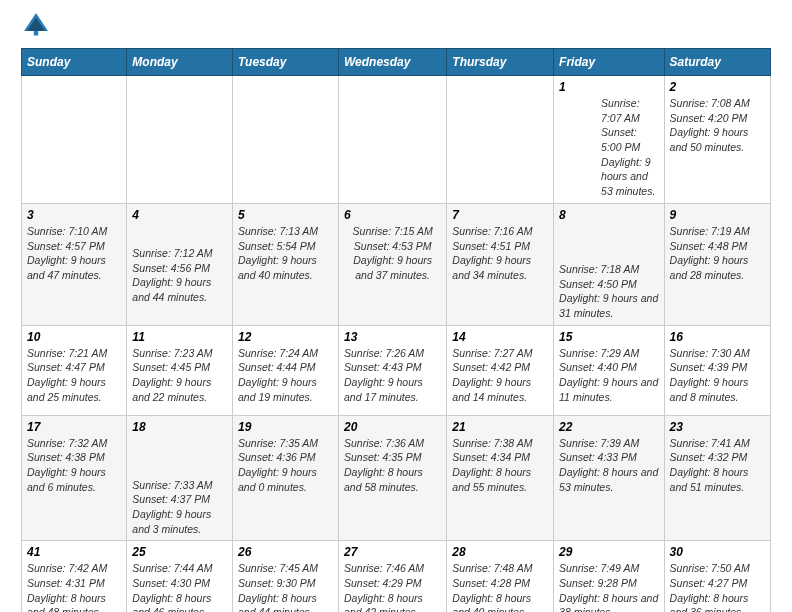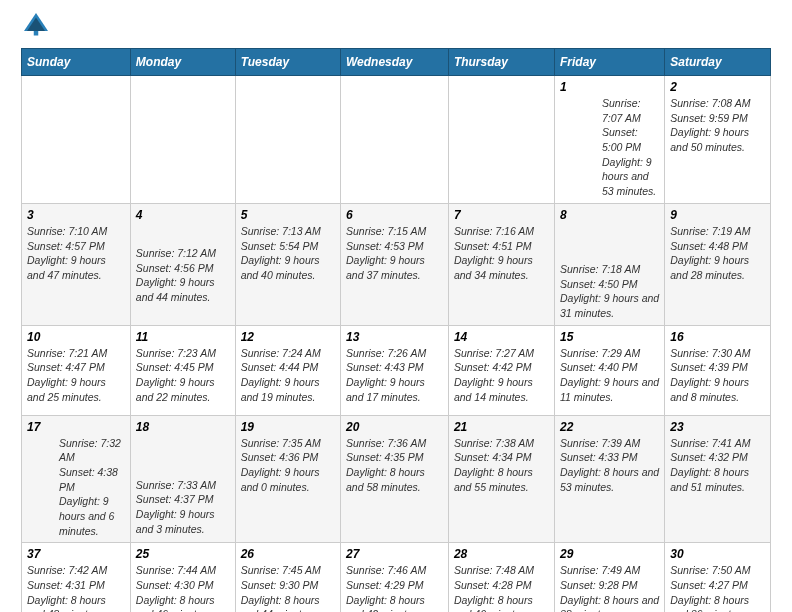--- a/index.html
+++ b/index.html
@@ -91,21 +91,21 @@
           <td class="empty"></td>
           <td>
             <span class="day-num">1</span>
             <div class="day-info" style="white-space: pre-line; margin-left: 42px;">Sunrise: 7:07 AM
 Sunset: 5:00 PM
 Daylight: 9 hours and 53 minutes.</div>
           </td>
           <td>
             <span class="day-num">2</span>
             <div class="day-info" style="white-space: pre-line;">Sunrise: 7:08 AM
-Sunset: 9:59 PM
+Sunset: 4:20 PM
 Daylight: 9 hours and 50 minutes.</div>
           </td>
         </tr>
         <tr>
           <td>
             <span class="day-num">3</span>
             <div class="day-info" style="white-space: pre-line;">Sunrise: 7:10 AM
 Sunset: 4:57 PM
 Daylight: 9 hours and 47 minutes.</div>
           </td>
@@ -116,21 +116,21 @@
 Daylight: 9 hours and 44 minutes.</div>
           </td>
           <td>
             <span class="day-num">5</span>
             <div class="day-info" style="white-space: pre-line;">Sunrise: 7:13 AM
 Sunset: 5:54 PM
 Daylight: 9 hours and 40 minutes.</div>
           </td>
           <td>
             <span class="day-num">6</span>
-            <div class="day-info" style="white-space: pre-line;">Sunrise: 7:15 AM
+            <div class="day-info" style="white-space: pre-line; text-align: center;">Sunrise: 7:15 AM
 Sunset: 4:53 PM
 Daylight: 9 hours and 37 minutes.</div>
           </td>
           <td>
             <span class="day-num">7</span>
             <div class="day-info" style="white-space: pre-line;">Sunrise: 7:16 AM
 Sunset: 4:51 PM
 Daylight: 9 hours and 34 minutes.</div>
           </td>
           <td>
@@ -186,21 +186,21 @@
           <td>
             <span class="day-num">16</span>
             <div class="day-info" style="white-space: pre-line;">Sunrise: 7:30 AM
 Sunset: 4:39 PM
 Daylight: 9 hours and 8 minutes.</div>
           </td>
         </tr>
         <tr>
           <td>
             <span class="day-num">17</span>
-            <div class="day-info" style="white-space: pre-line; margin-left: 32px;">Sunrise: 7:32 AM
+            <div class="day-info" style="white-space: pre-line;">Sunrise: 7:32 AM
 Sunset: 4:38 PM
 Daylight: 9 hours and 6 minutes.</div>
           </td>
           <td>
             <span class="day-num">18</span>
             <div class="day-info" style="white-space: pre-line; margin-top: 44px;">Sunrise: 7:33 AM
 Sunset: 4:37 PM
 Daylight: 9 hours and 3 minutes.</div>
           </td>
           <td>
@@ -229,21 +229,21 @@
           </td>
           <td>
             <span class="day-num">23</span>
             <div class="day-info" style="white-space: pre-line;">Sunrise: 7:41 AM
 Sunset: 4:32 PM
 Daylight: 8 hours and 51 minutes.</div>
           </td>
         </tr>
         <tr>
           <td>
-            <span class="day-num">37</span>
+            <span class="day-num">41</span>
             <div class="day-info" style="white-space: pre-line;">Sunrise: 7:42 AM
 Sunset: 4:31 PM
 Daylight: 8 hours and 48 minutes.</div>
           </td>
           <td>
             <span class="day-num">25</span>
             <div class="day-info" style="white-space: pre-line;">Sunrise: 7:44 AM
 Sunset: 4:30 PM
 Daylight: 8 hours and 46 minutes.</div>
           </td>

